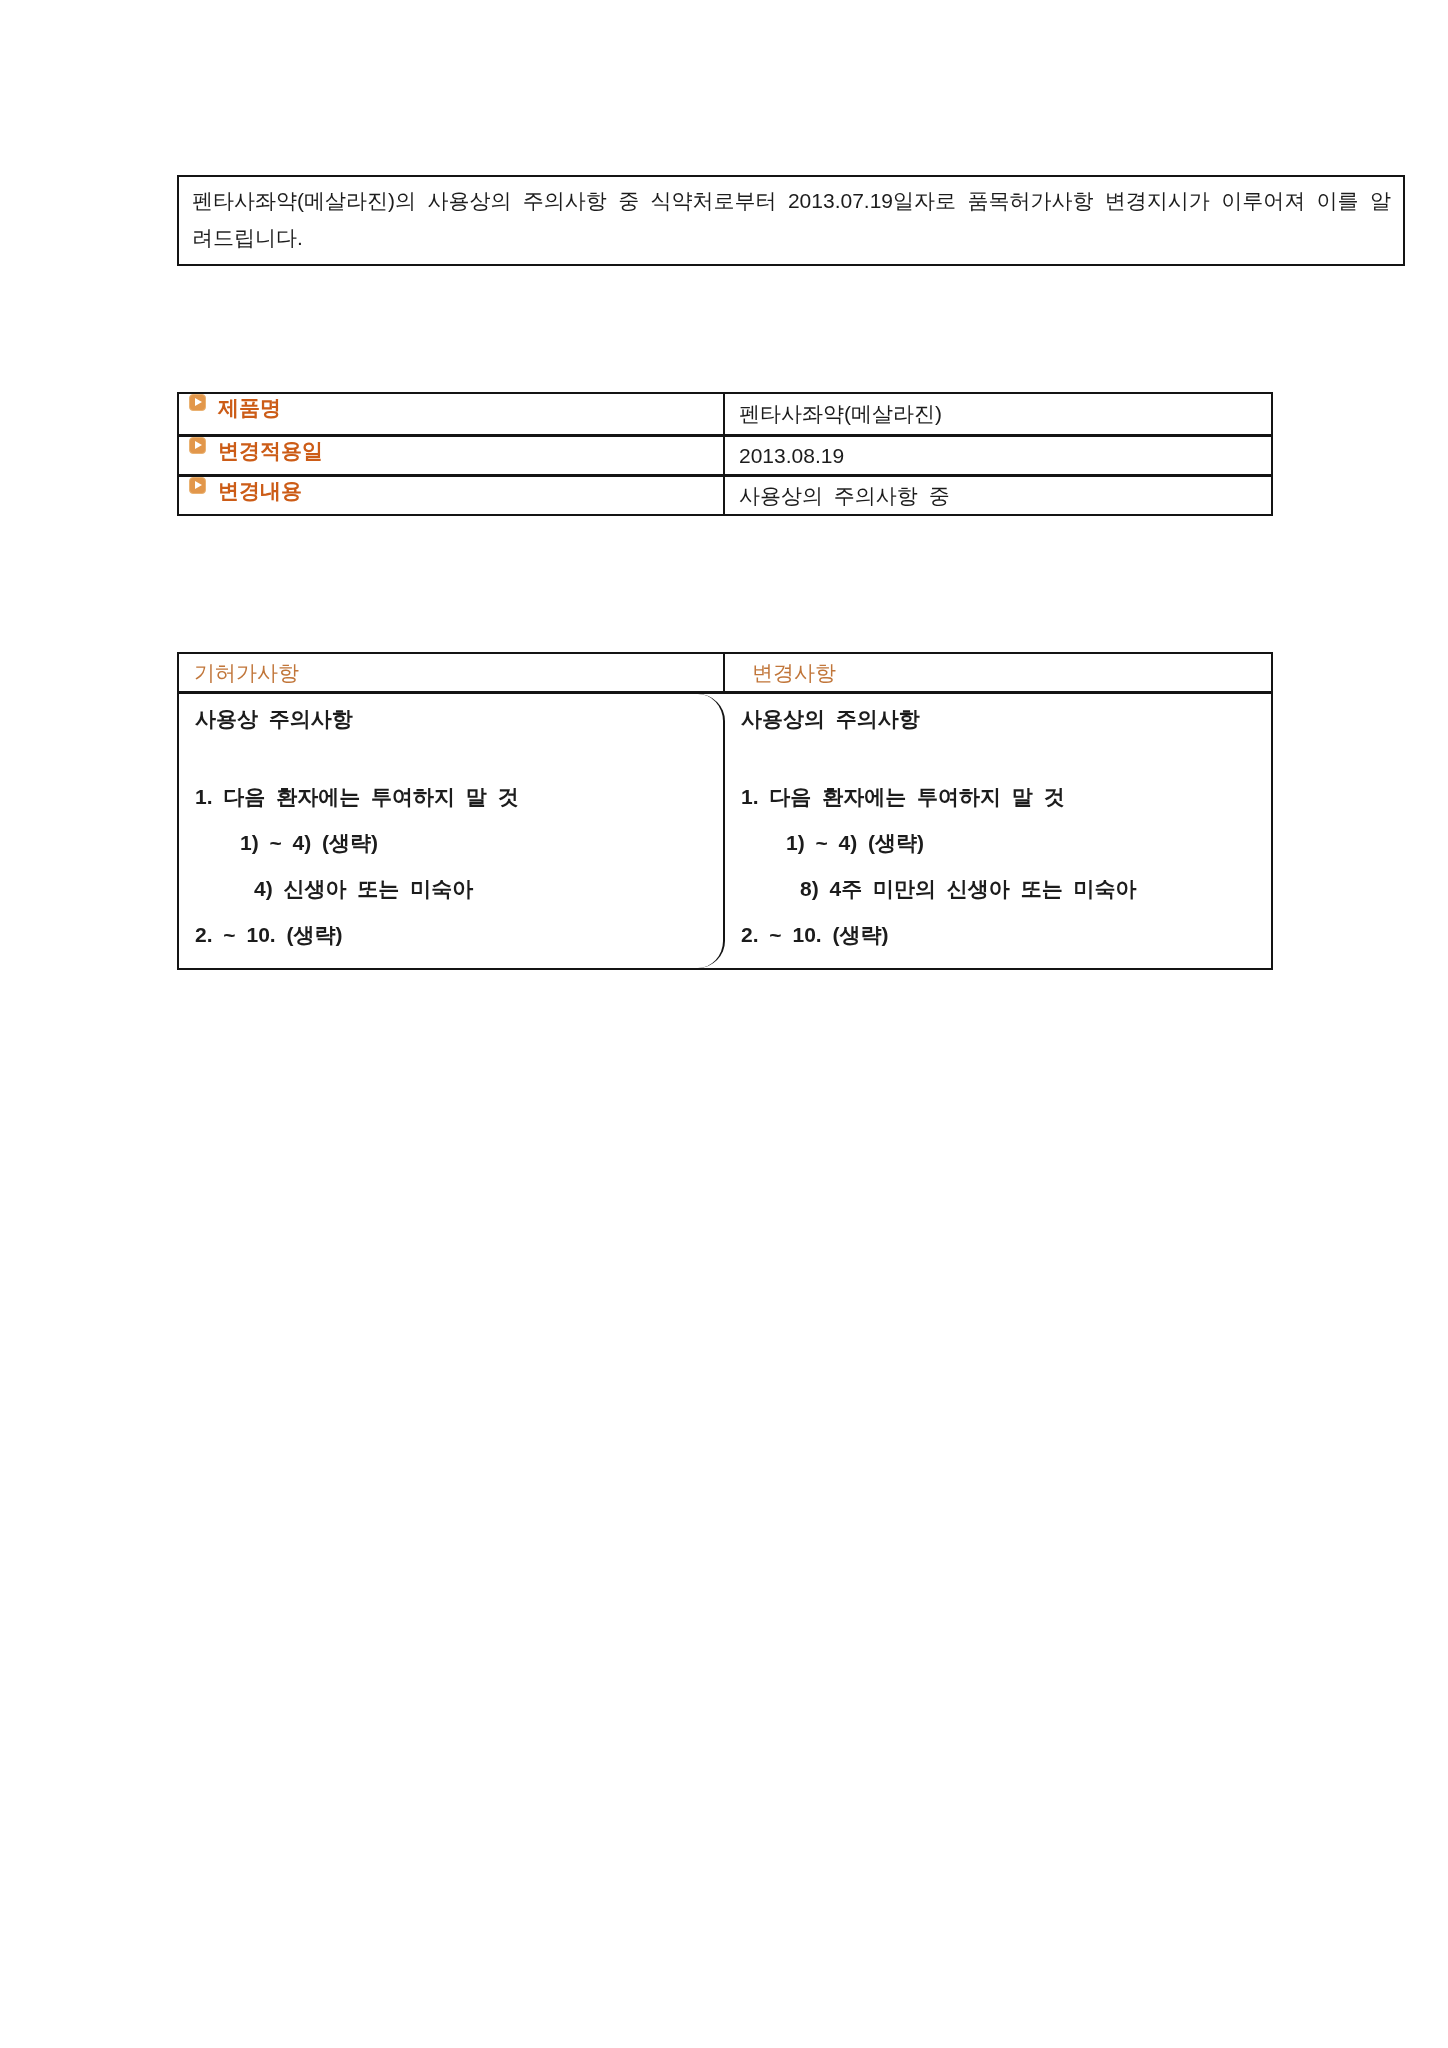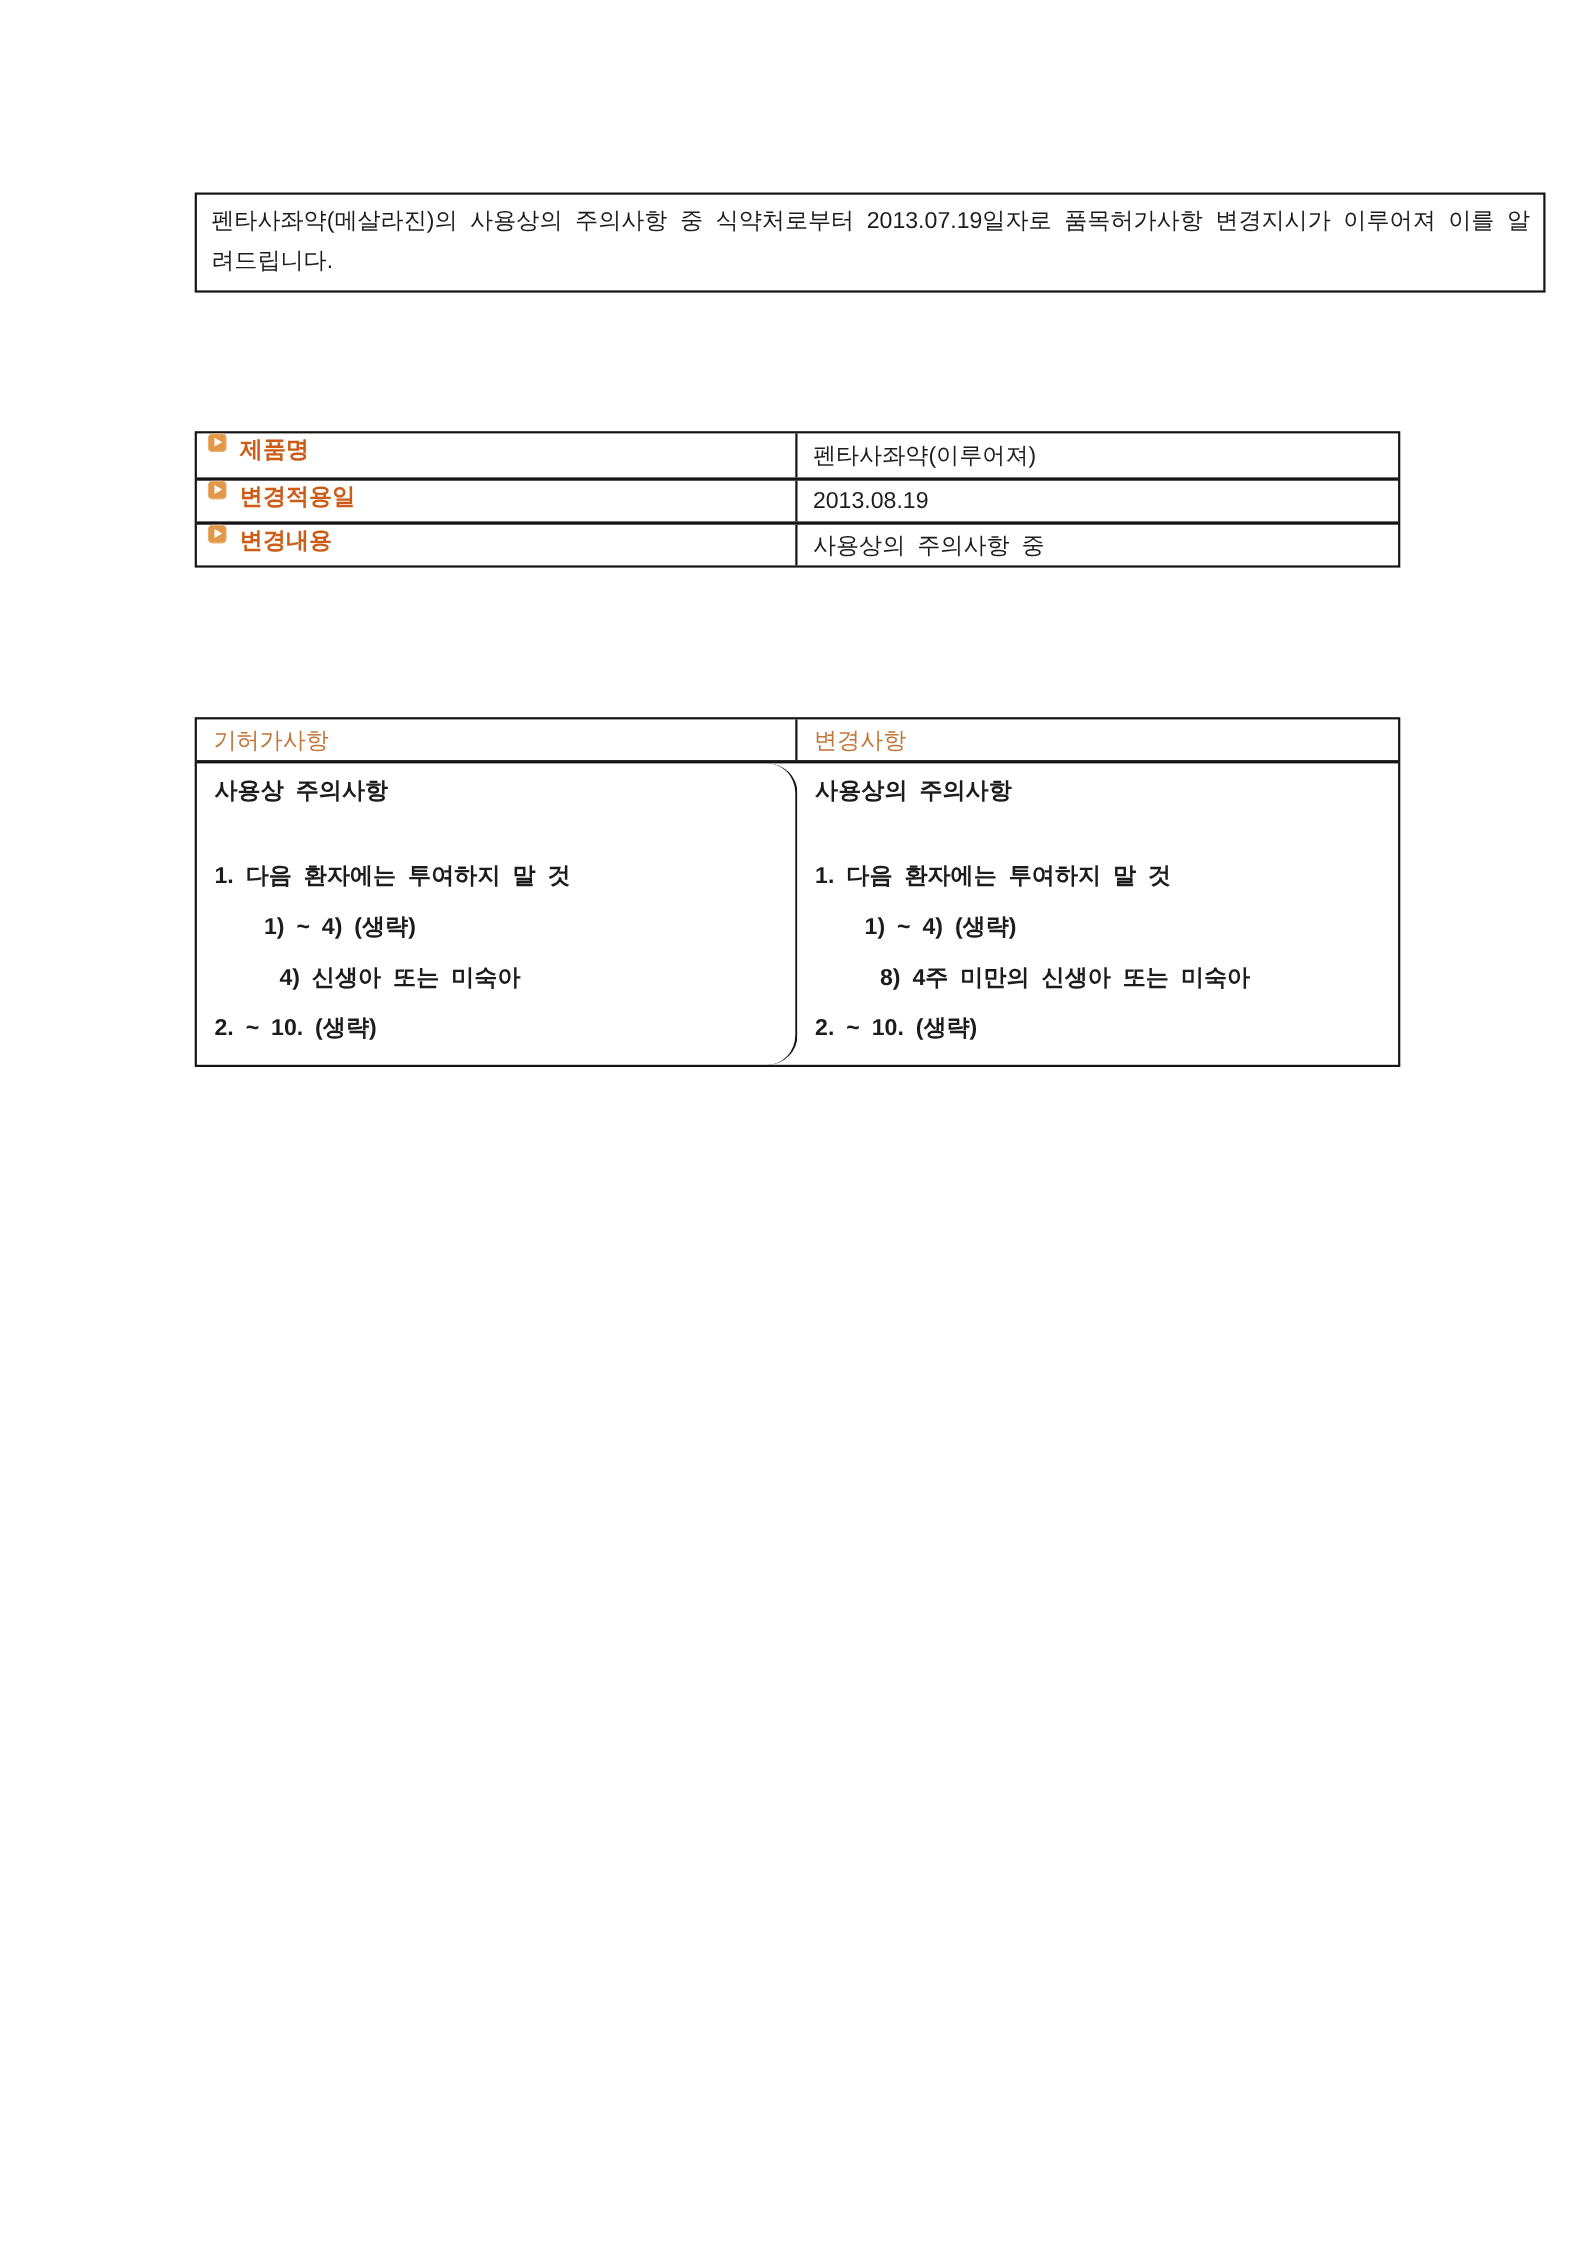--- a/index.html
+++ b/index.html
@@ -79,21 +79,21 @@
     border-bottom: 4.5px solid transparent;
   }
 
   
   .change-table {
     position: absolute;
     left: 177px; top: 652px;
     width: 1096px;
     border: 2px solid #141414;
   }
-  .change-header-row { display: flex; height: 40px; border-bottom: 3px solid #141414; }
+  .change-header-row { display: flex; height: 40px; border-bottom: 3px solid #141414; gap: 12px; }
   .change-header-cell {
     display: flex;
     align-items: center;
     padding-left: 15px;
     font-size: 21px;
     color: #c1763a;
   }
   .change-body-row { display: flex; }
   .col-left  { width: 546px; flex: 0 0 546px; border-right: 2px solid #141414; }
   .col-right { flex: 1; }
@@ -115,21 +115,21 @@
 <div class="notice-box">
   <p>펜타사좌약(메살라진)의 사용상의 주의사항 중 식약처로부터 2013.07.19일자로 품목허가사항 변경지시가 이루어져 이를 알려드립니다.</p>
 </div>
 
 <div class="info-table">
   <div class="info-row">
     <div class="info-label-cell">
       <span class="bullet-icon"></span>
       <span class="info-label">제품명</span>
     </div>
-    <div class="info-value-cell">펜타사좌약(이루어져)</div>
+    <div class="info-value-cell">펜타사좌약(메살라진)</div>
   </div>
   <div class="info-row">
     <div class="info-label-cell">
       <span class="bullet-icon"></span>
       <span class="info-label">변경적용일</span>
     </div>
     <div class="info-value-cell">2013.08.19</div>
   </div>
   <div class="info-row">
     <div class="info-label-cell">

